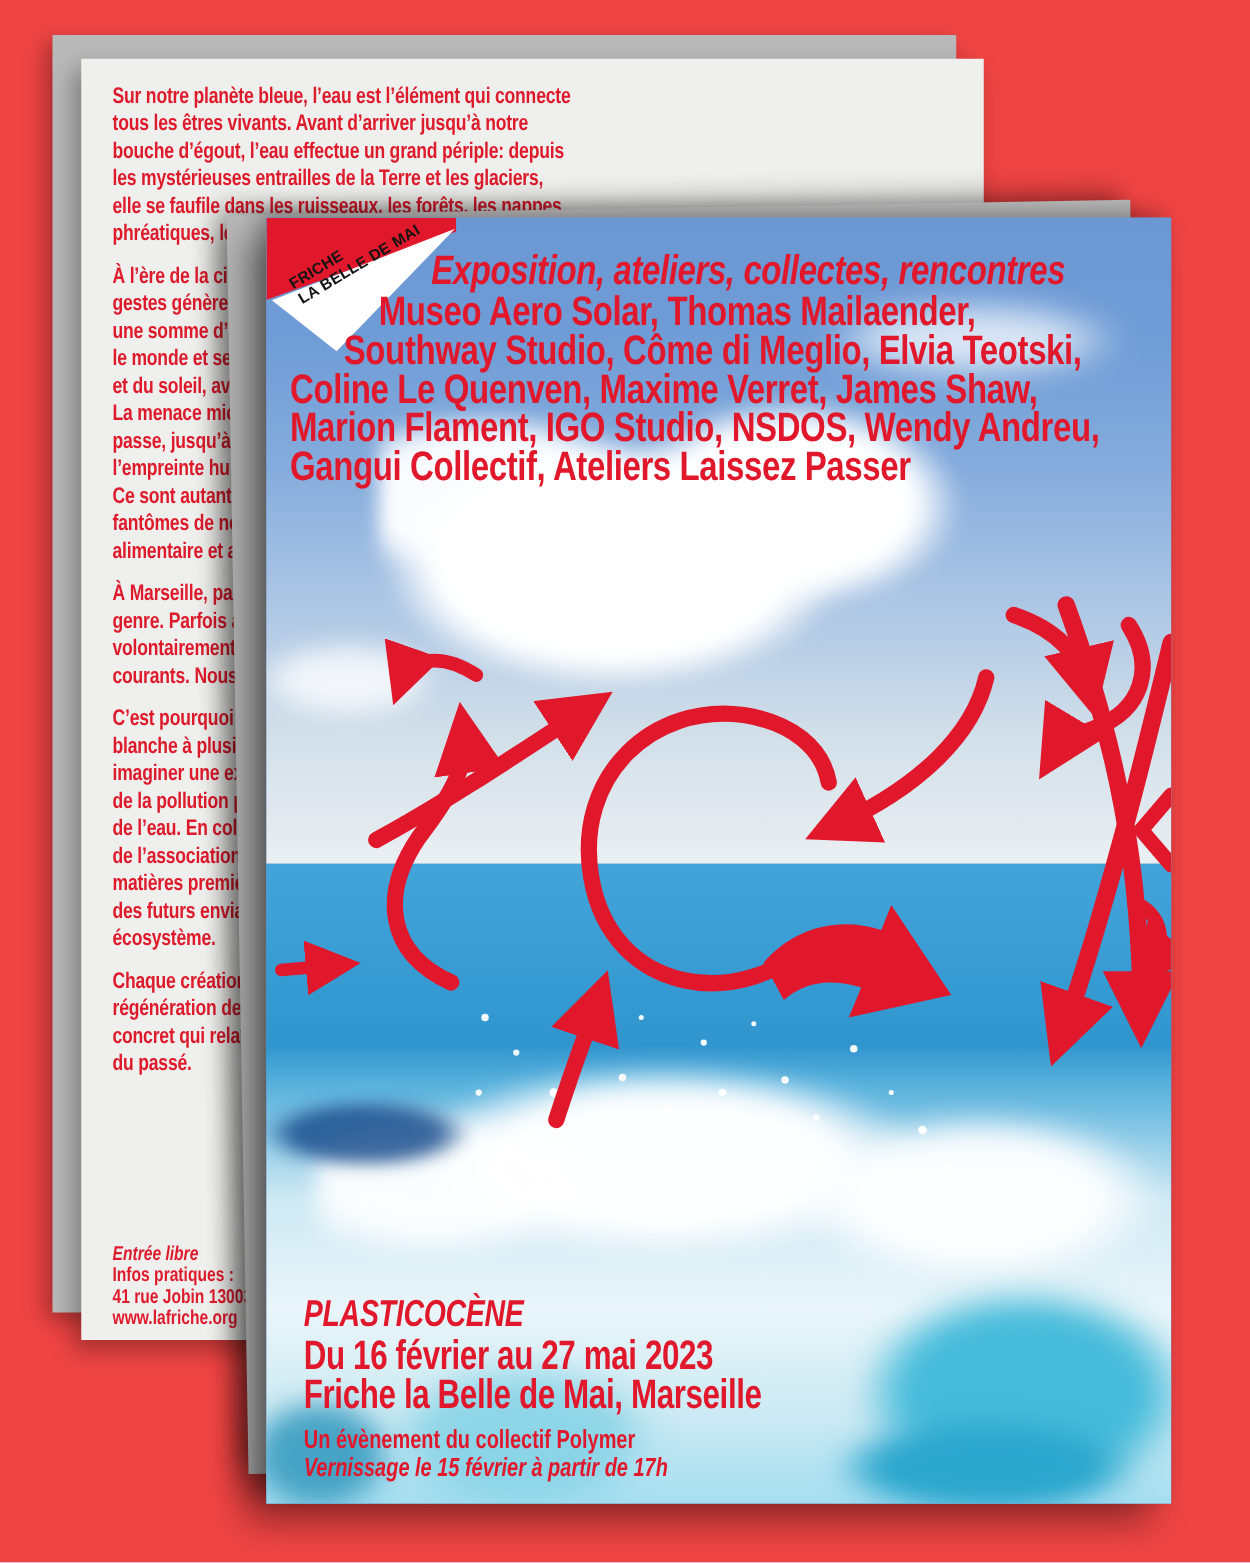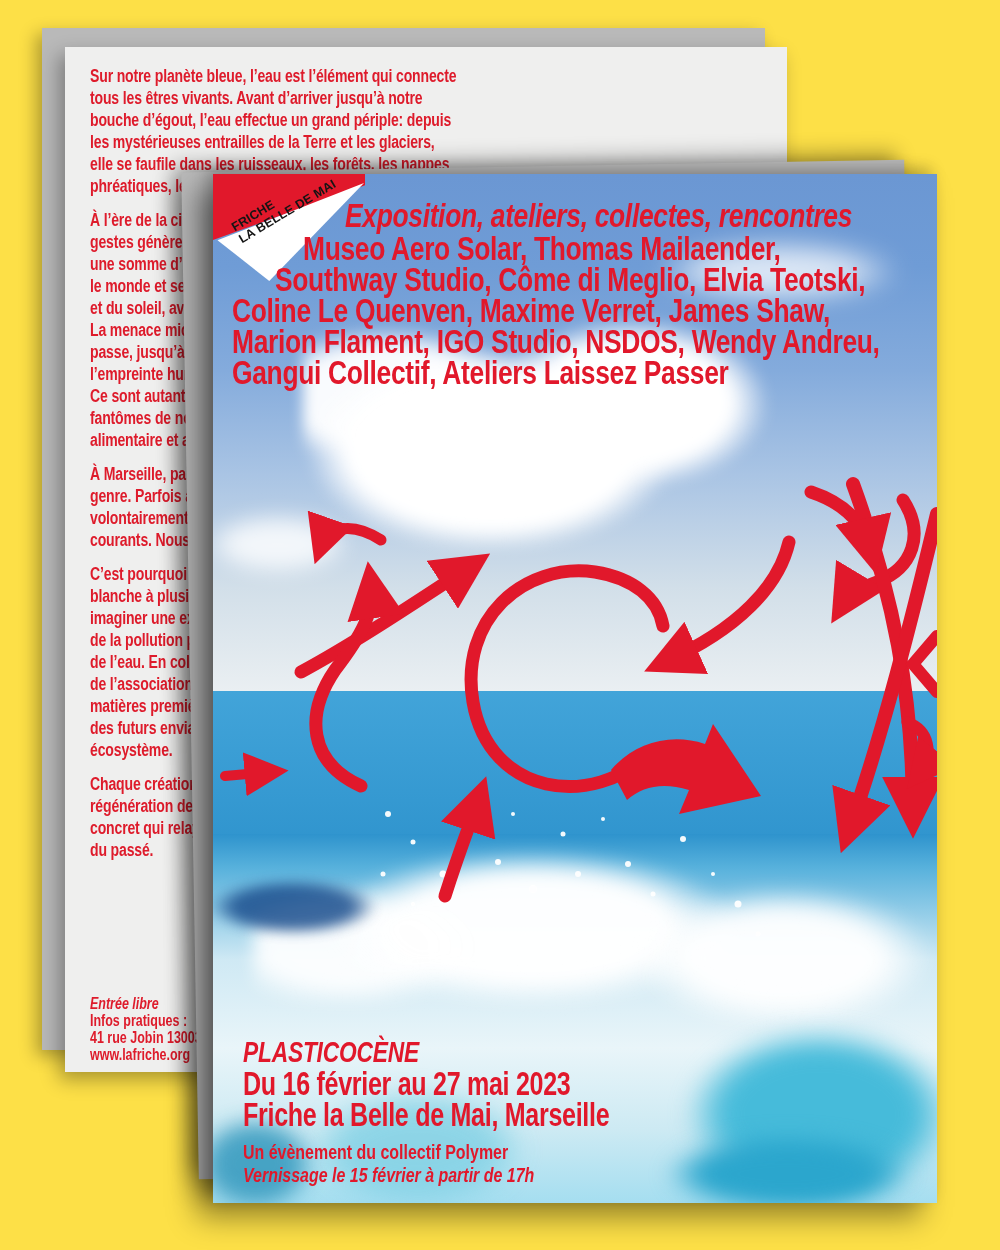--- a/index.html
+++ b/index.html
@@ -1,16 +1,16 @@
 <!DOCTYPE html>
 <html><head>
 <meta charset="utf-8">
 <style>
   html,body{margin:0;padding:0;background:#ffffff;}
-  .page{position:relative;width:1000px;height:1250px;background:#fde047;overflow:hidden;
+  .page{position:relative;width:1000px;height:1250px;background:#ef4444;overflow:hidden;
         font-family:"Liberation Sans","DejaVu Sans",sans-serif;}
 
   
   .sheet-a{position:absolute;left:42px;top:28px;width:723px;height:1022px;
            background:#b9b9b9;box-shadow:-6px 6px 16px rgba(0,0,0,.30);}
   .sheet-white{position:absolute;left:65px;top:47px;width:722px;height:1025px;
            background:#efefee;box-shadow:-6px 8px 18px rgba(0,0,0,.32);}
   .sheet-b{position:absolute;left:190px;top:166px;width:723px;height:1007px;
            background:#b9b9b9;transform:rotate(-1deg);
            box-shadow:-8px -8px 20px rgba(0,0,0,.30), -8px 12px 22px rgba(0,0,0,.30);}

